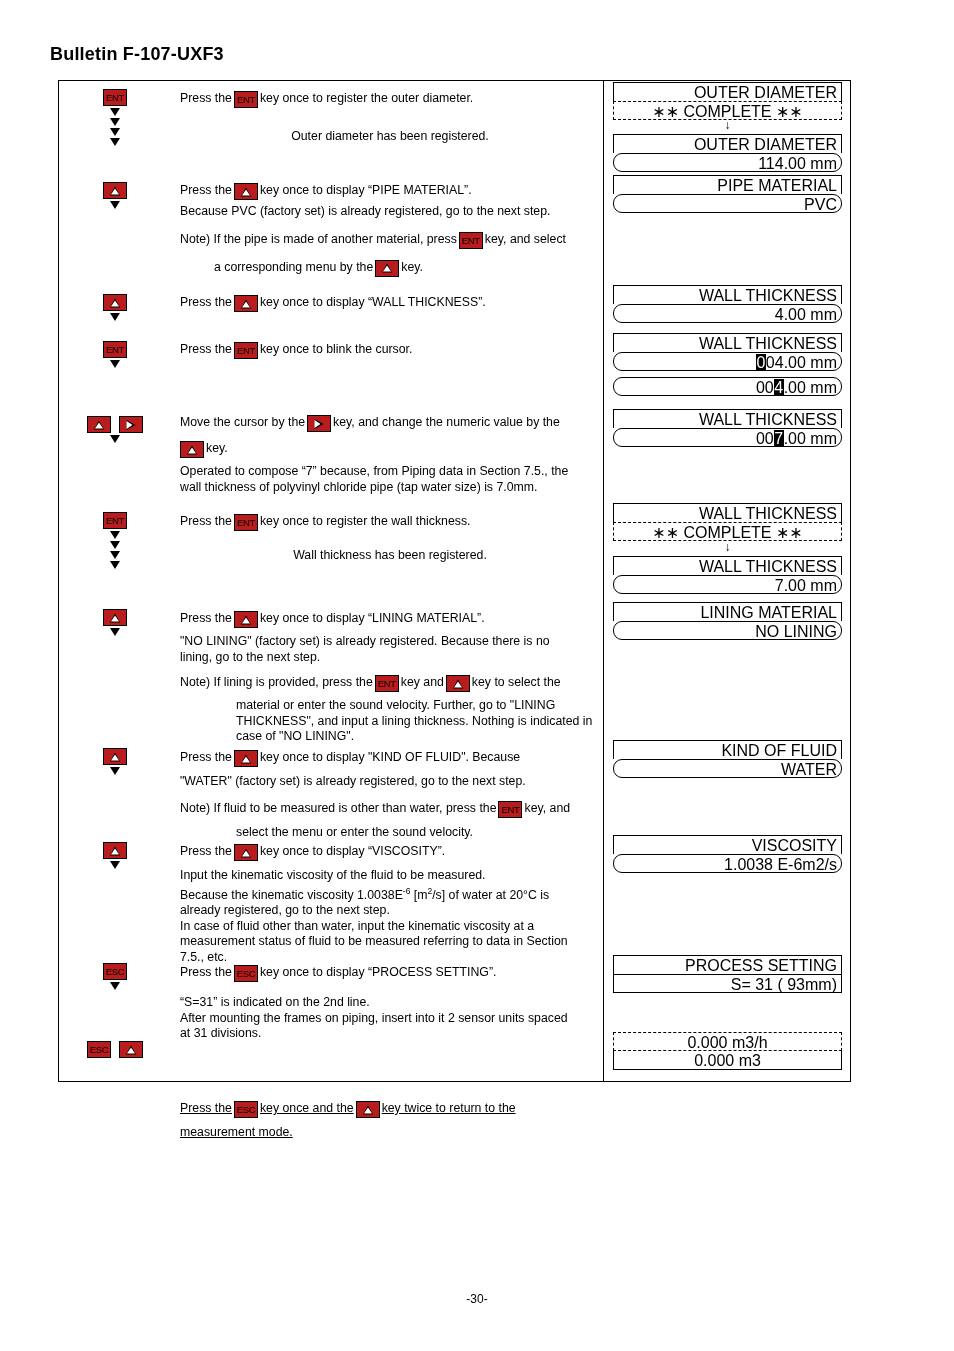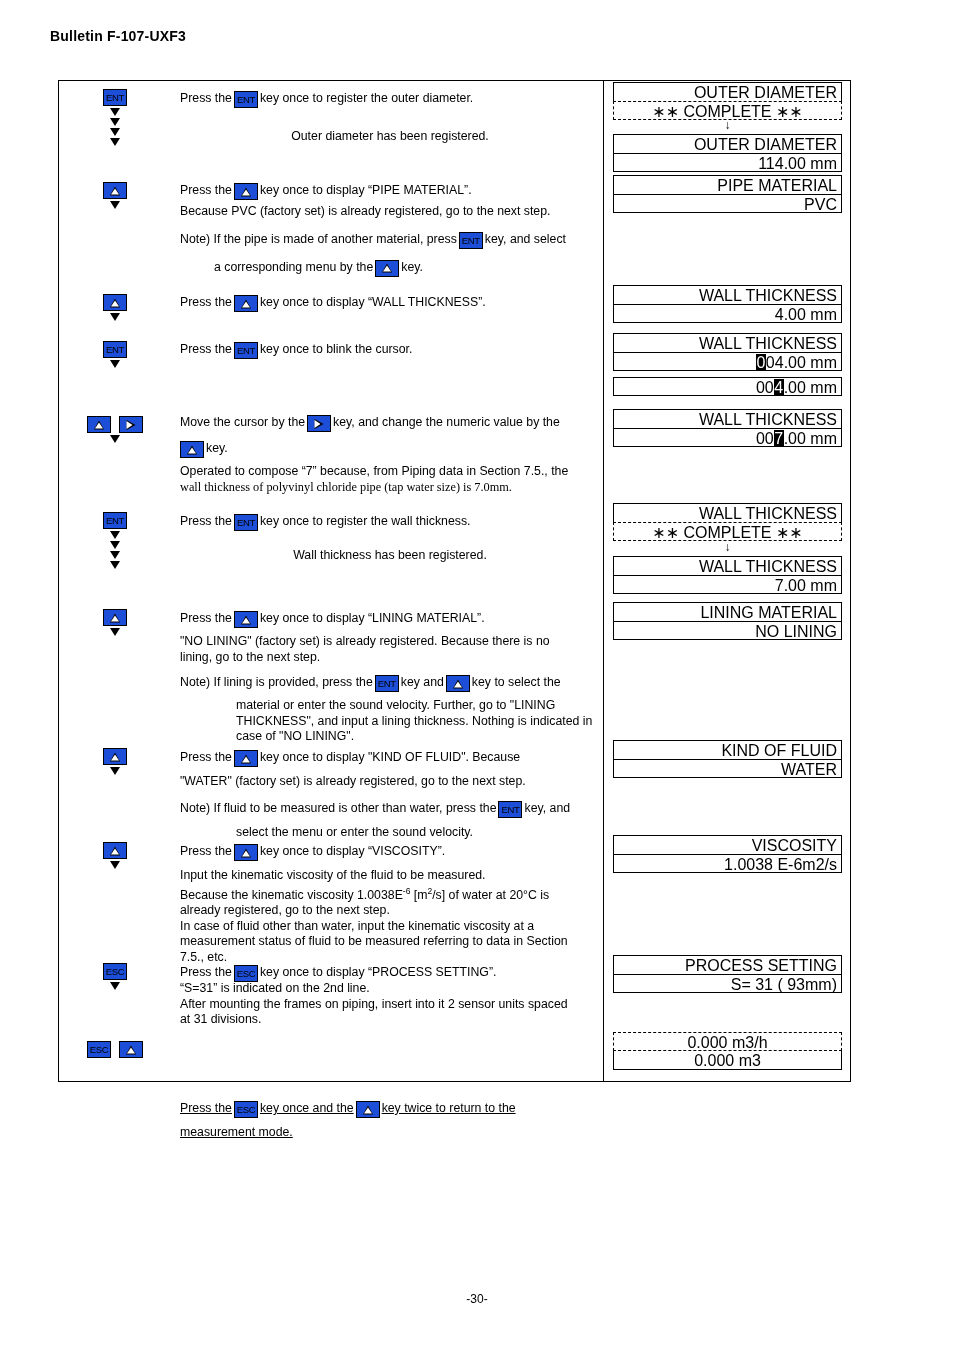--- a/index.html
+++ b/index.html
@@ -16,22 +16,22 @@
   }
   .page {
     position: absolute;
     left: 0; top: 0;
     width: 954px;
     height: 1351px;
   }
   .bulletin-title {
     position: absolute;
     left: 50px;
-    top: 28px;
-    font-size: 14px;
+    top: 44px;
+    font-size: 18px;
     font-weight: bold;
     letter-spacing: 0.2px;
   }
   .main-frame {
     position: absolute;
     left: 58px;
     top: 80px;
     width: 793px;
     height: 1002px;
     border: 1px solid #000;
@@ -45,21 +45,21 @@
     height: 1002px;
     background: #000;
   }
   
   .keybox {
     display: inline-block;
     border: 1px solid #000;
     box-sizing: border-box;
     text-align: center;
     vertical-align: middle;
-    background: #1d4ed8;
+    background: #b91c1c;
     line-height: 1;
   }
   .key-txt {
     width: 24px;
     height: 17px;
     font-size: 9.5px;
     line-height: 16px;
     letter-spacing: -0.3px;
   }
   .key-tri {
@@ -140,21 +140,21 @@
     position: relative;
     height: 19px;
     padding: 0 4px;
     line-height: 19px;
     box-sizing: border-box;
     white-space: nowrap;
   }
   .lcd-solid { border: 1px solid #000; border-bottom: none; }
   .lcd-box-solid { border: 1px solid #000; }
   .lcd-box-dashed { border: 1px dashed #000; }
-  .r { text-align: right; }
+  .r { text-align: right; border-radius: 9px; }
   .c { text-align: center; }
   .l { text-align: right; }
   .down-arrow-lcd {
     text-align: center;
     font-size: 12px;
     line-height: 14px;
     height: 14px;
   }
   .cursor-blink {
     background: #000;
@@ -258,21 +258,21 @@
   </div>
 
   <div class="instr" style="left:180px; top:341px; width:420px;">
     <span>Press the</span><span class="keybox key-txt inline-key">ENT</span><span>key once to blink the cursor.</span>
   </div>
 
   <div class="instr" style="left:180px; top:414px; width:420px;">
     <span>Move the cursor by the</span><span class="keybox key-tri inline-key"><span class="tri-right"></span></span><span>key, and change the numeric value by the</span>
     <span style="display:block; margin-top:9px;"><span class="keybox key-tri inline-key" style="margin-left:0;"><span class="tri-up-h"></span></span><span>key.</span></span>
     <span style="display:block; margin-top:7px;">Operated to compose “7” because, from Piping data in Section 7.5., the</span>
-    <span style="display:block;font-family:Liberation Serif, serif;">wall thickness of polyvinyl chloride pipe (tap water size) is 7.0mm.</span>
+    <span style="display:block;">wall thickness of polyvinyl chloride pipe (tap water size) is 7.0mm.</span>
   </div>
 
   <div class="instr" style="left:180px; top:513px; width:420px;">
     <span>Press the</span><span class="keybox key-txt inline-key">ENT</span><span>key once to register the wall thickness.</span>
     <span class="center-note" style="margin-top:18px;">Wall thickness has been registered.</span>
   </div>
 
   <div class="instr" style="left:180px; top:610px; width:420px;">
     <span>Press the</span><span class="keybox key-tri inline-key"><span class="tri-up-h"></span></span><span>key once to display “LINING MATERIAL”.</span>
     <span style="display:block; margin-top:7px;">"NO LINING" (factory set) is already registered. Because there is no</span>
@@ -295,21 +295,21 @@
     <span style="display:block; margin-top:8px;">Input the kinematic viscosity of the fluid to be measured.</span>
     <span style="display:block;"><span>Because the kinematic viscosity 1.0038E</span><sup>-6</sup><span> [m</span><sup>2</sup><span>/s] of water at 20°C is</span></span>
     <span style="display:block;">already registered, go to the next step.</span>
     <span style="display:block;">In case of fluid other than water, input the kinematic viscosity at a</span>
     <span style="display:block;">measurement status of fluid to be measured referring to data in Section</span>
     <span style="display:block;">7.5., etc.</span>
   </div>
 
   <div class="instr" style="left:180px; top:964px; width:420px;">
     <span>Press the</span><span class="keybox key-txt inline-key">ESC</span><span>key once to display “PROCESS SETTING”.</span>
-    <span style="display:block; margin-top:0;">“S=31” is indicated on the 2nd line.</span>
+    <span style="display:block; margin-top:14px;">“S=31” is indicated on the 2nd line.</span>
     <span style="display:block;">After mounting the frames on piping, insert into it 2 sensor units spaced</span>
     <span style="display:block;">at 31 divisions.</span>
   </div>
 
   <div class="instr" style="left:180px; top:1100px; width:420px;text-decoration:underline;">
     <span>Press the</span><span class="keybox key-txt inline-key">ESC</span><span>key once and the</span><span class="keybox key-tri inline-key"><span class="tri-up-h"></span></span><span>key twice to return to the</span>
     <span style="display:block; margin-top:8px;">measurement mode.</span>
   </div>
 
   <div class="lcd-stack" style="top:82px;">

